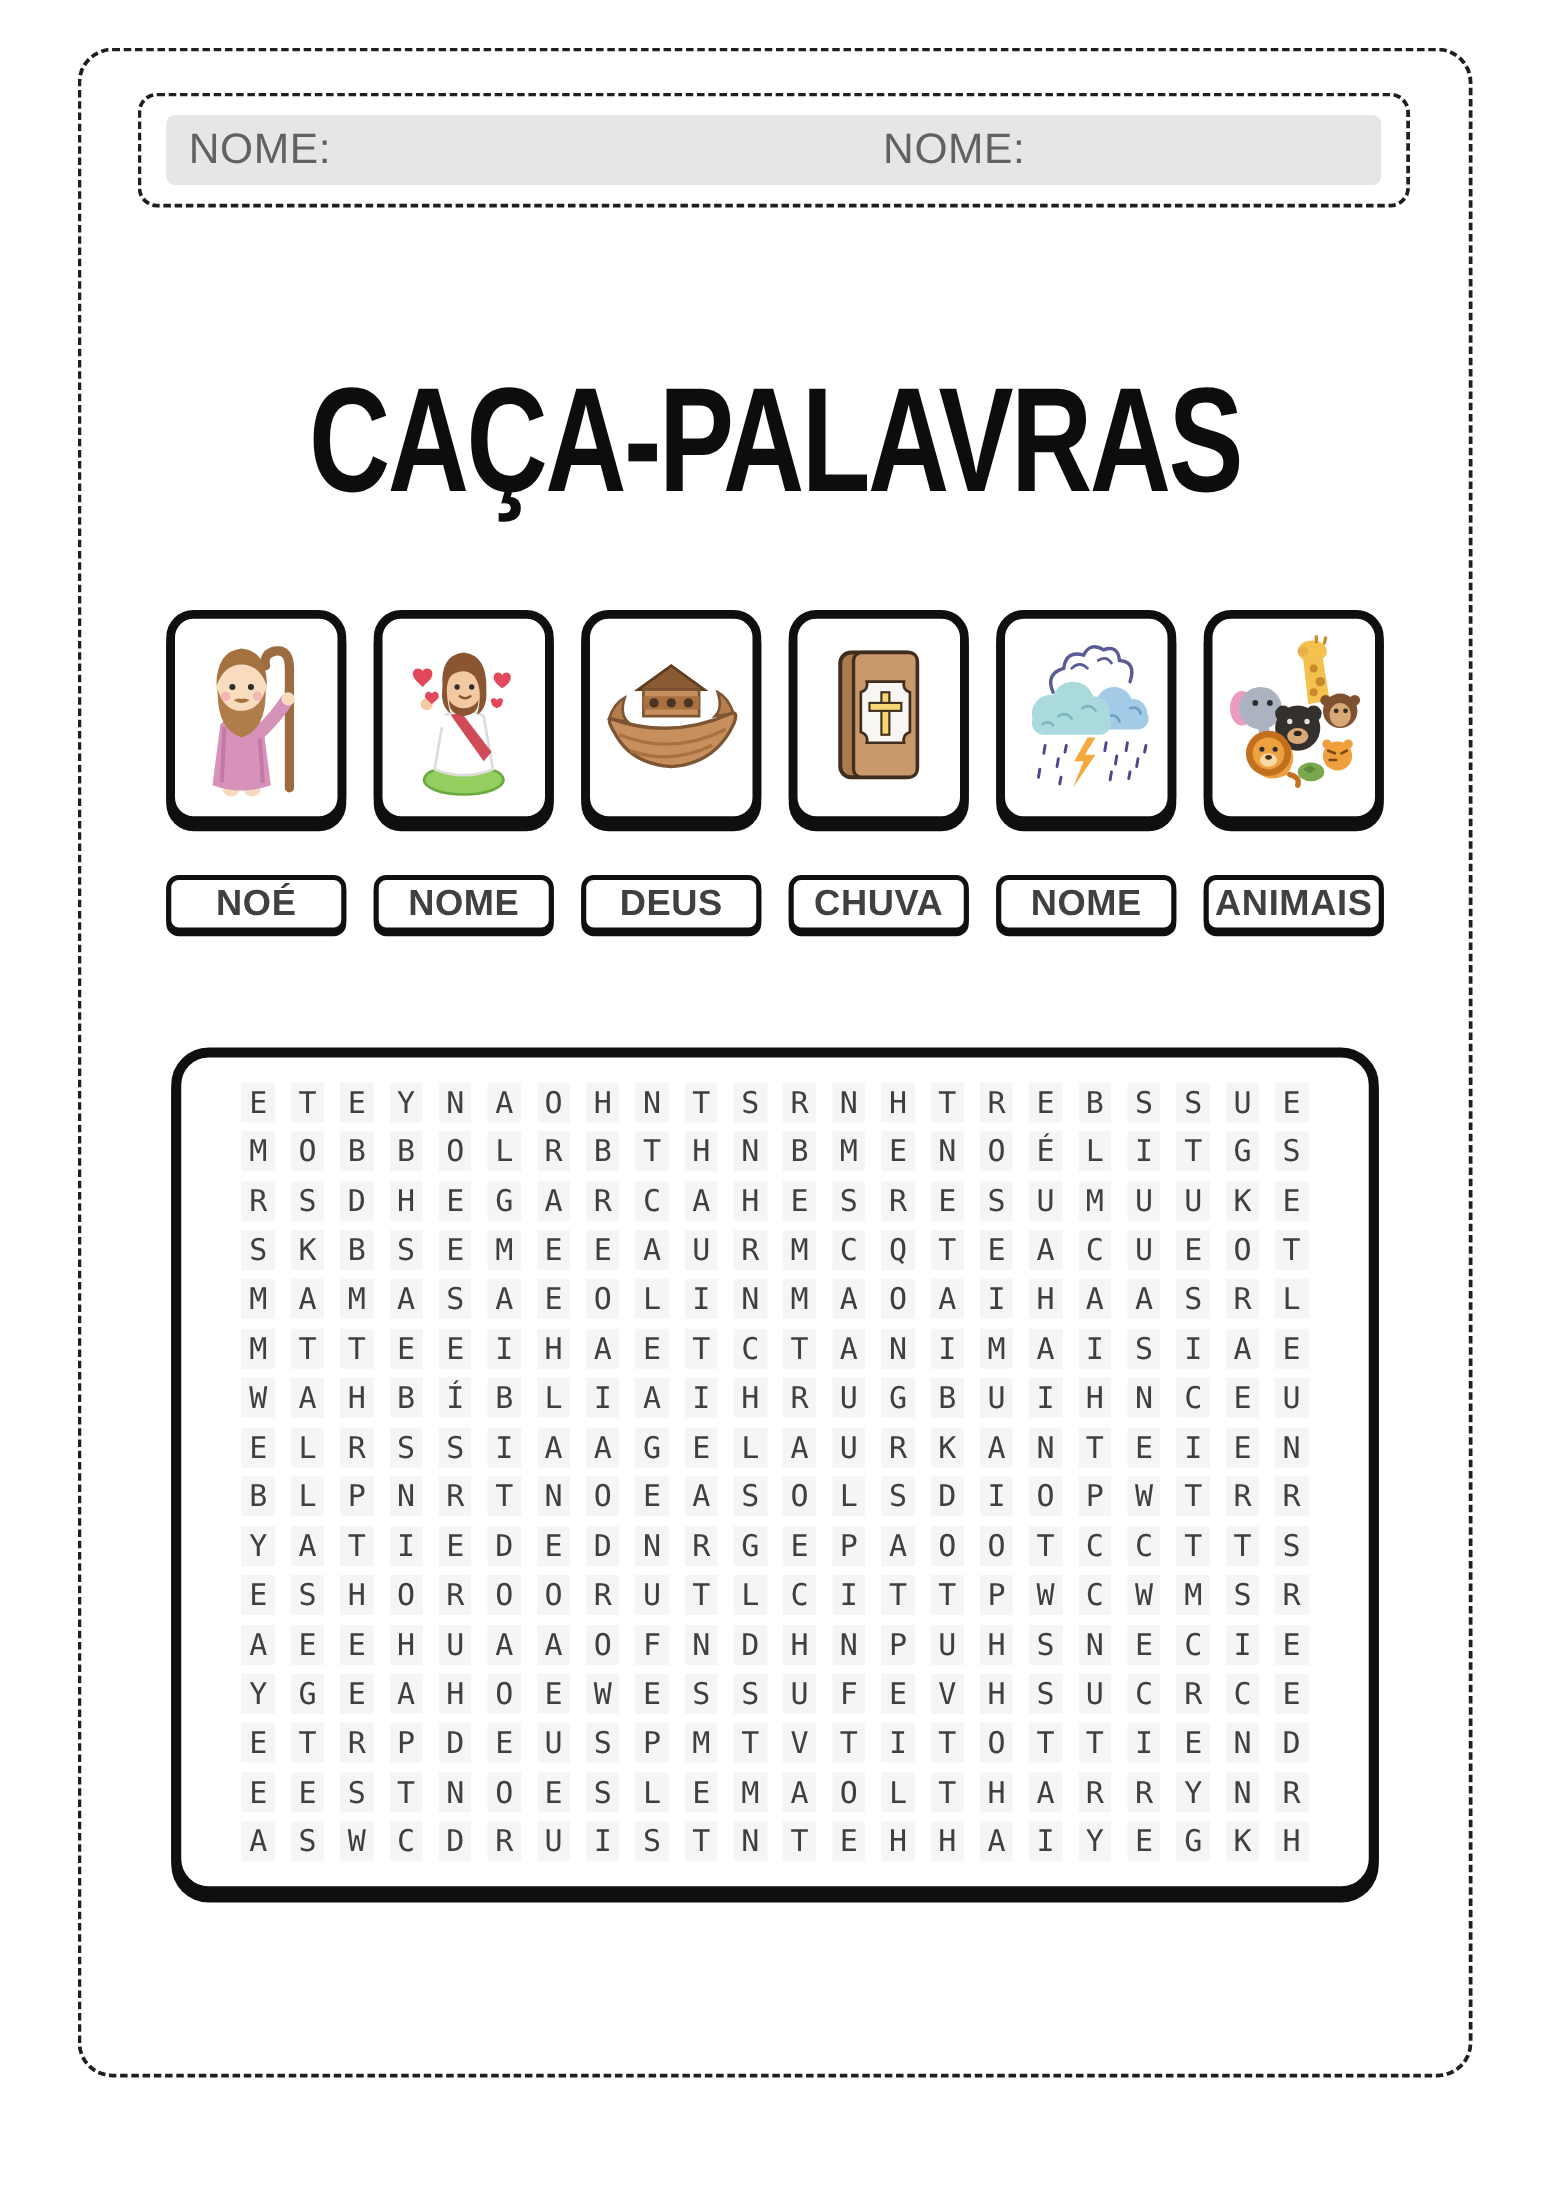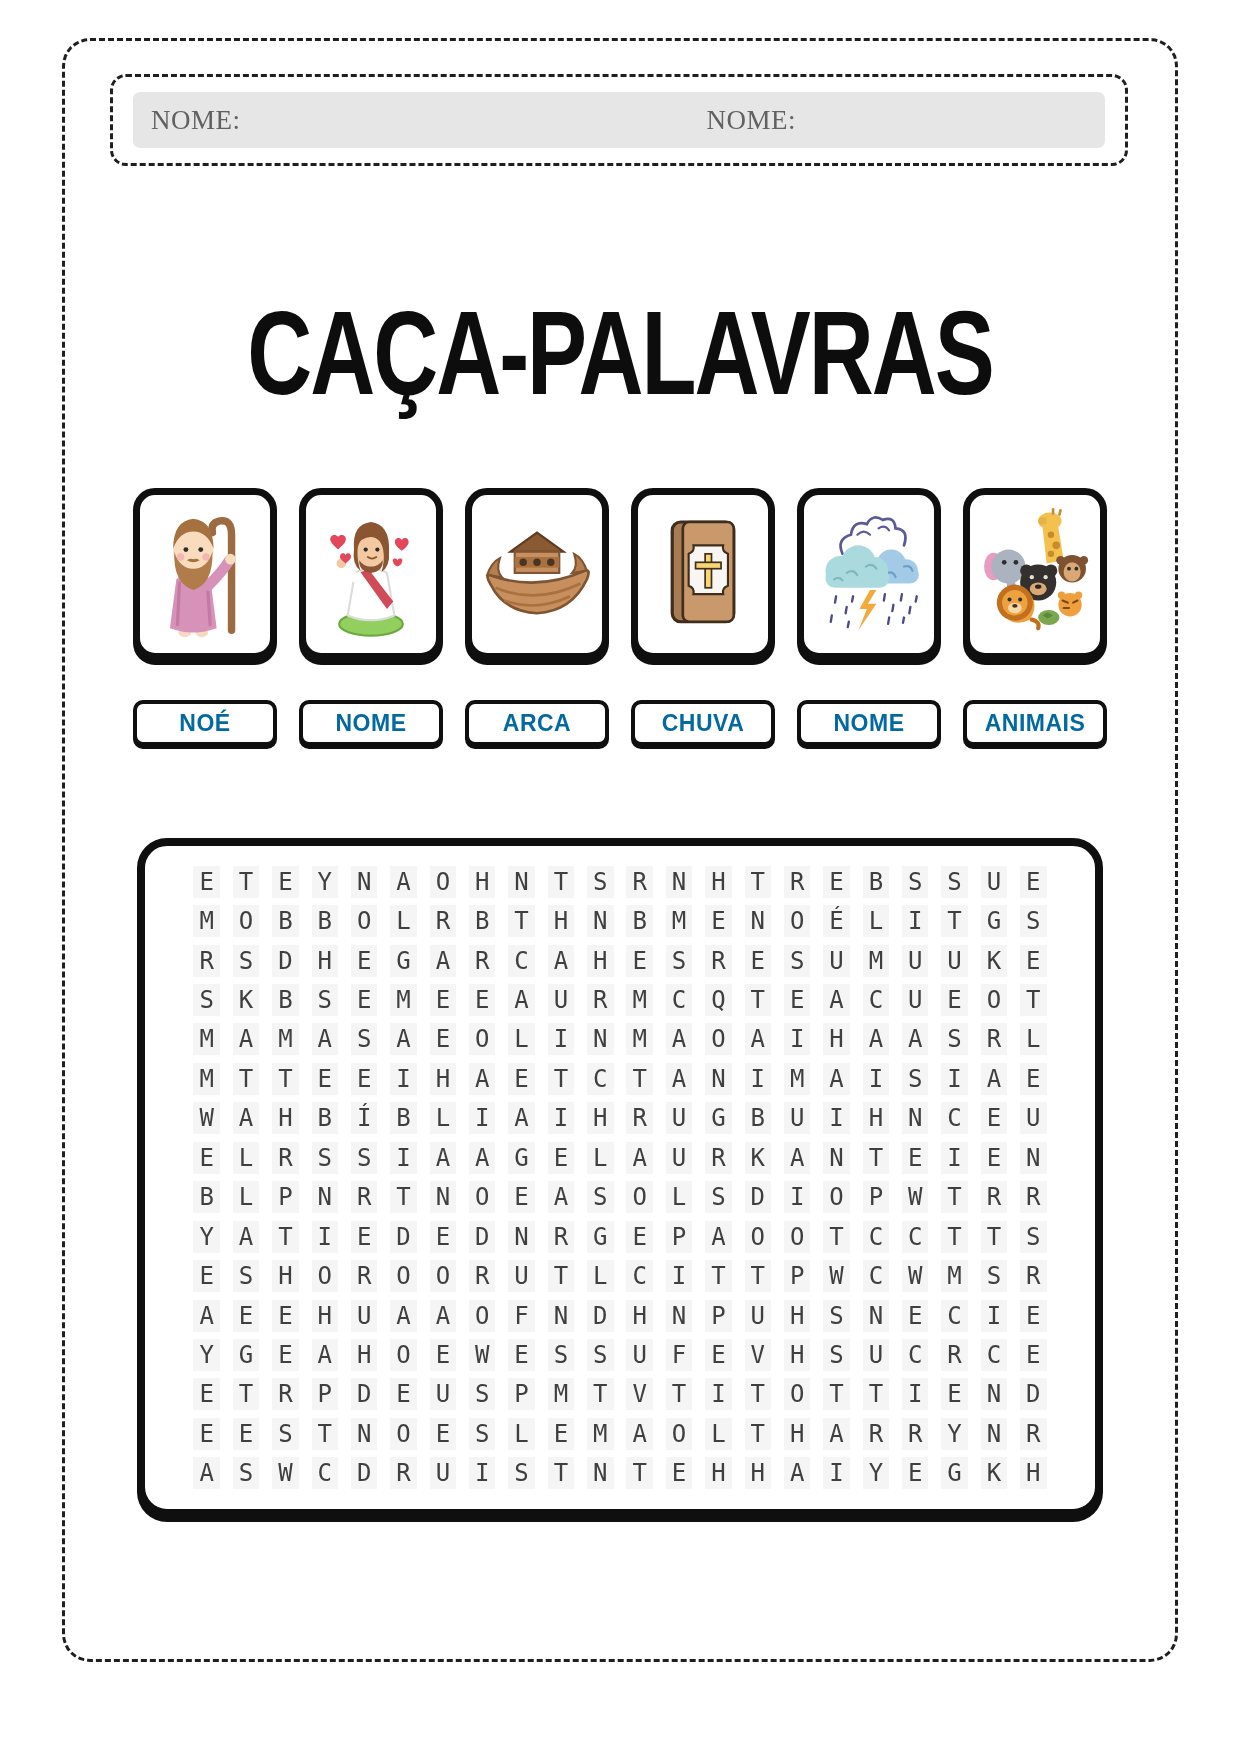--- a/index.html
+++ b/index.html
@@ -6,38 +6,38 @@
   .page{position:relative;width:1240px;height:1755px;background:#ffffff;overflow:hidden;
         font-family:"Liberation Sans",sans-serif;}
   .outer-border{position:absolute;left:62px;top:38px;width:1110px;height:1618px;
         border:3px dashed #1f1f1f;border-radius:28px;}
   
   .header-box{position:absolute;left:110px;top:74px;width:1018px;height:92px;
         border:3px dashed #1f1f1f;border-radius:16px;box-sizing:border-box;}
   .header-bar{position:absolute;left:20px;right:20px;top:15px;bottom:15px;
         background:#e6e6e6;border-radius:7px;}
   .header-bar .fld{position:absolute;top:50%;transform:translateY(-50%);
-        color:#616161;font-size:27px;letter-spacing:.5px;font-family:Liberation Serif, serif;}
+        color:#616161;font-size:34px;letter-spacing:.5px;}
   .fld-name{left:18px;}
   .fld-date{left:59%;}
   
   .title{position:absolute;left:0;right:0;top:294px;margin:0;text-align:center;
         font-size:90px;font-weight:700;letter-spacing:-2px;color:#0d0d0d;line-height:1;
         transform:scaleY(1.32);transform-origin:top center;}
   
   .cards{position:absolute;left:0;right:0;top:488px;display:flex;justify-content:center;gap:22px;}
   .card{width:144px;height:172px;box-sizing:border-box;background:#fff;
         border:7px solid #0f0f0f;border-radius:22px;box-shadow:0 5px 0 #0f0f0f;
         display:flex;align-items:center;justify-content:center;overflow:hidden;}
   
   .labels{position:absolute;left:0;right:0;top:700px;display:flex;justify-content:center;gap:22px;}
   .wlabel{width:144px;height:46px;box-sizing:border-box;background:#fff;
         border:4px solid #0f0f0f;border-radius:10px;box-shadow:0 3px 0 #0f0f0f;
         display:flex;align-items:center;justify-content:center;
-        font-size:23px;font-weight:700;letter-spacing:.5px;color:#0369a1;}
+        font-size:29px;font-weight:700;letter-spacing:.5px;color:#404040;}
   
   .gridbox{position:absolute;left:50%;transform:translateX(-50%);top:838px;
         width:966px;height:679px;box-sizing:border-box;background:#fff;
         border:8px solid #0f0f0f;border-radius:30px;box-shadow:0 5px 0 #0f0f0f;}
   .grid{position:absolute;left:42px;right:42px;top:16px;bottom:16px;
         display:grid;grid-template-columns:repeat(22,1fr);grid-template-rows:repeat(16,1fr);}
   .cell{display:flex;align-items:center;justify-content:center;}
   .tile{display:inline-block;background:#f5f5f5;padding:4px 6px;line-height:1;
         font-family:"DejaVu Sans Mono","Liberation Mono",monospace;
         font-size:24px;color:#3f3f3f;}
@@ -205,21 +205,21 @@
         <circle cx="31" cy="89" r="1.9" fill="#2d2d2d"></circle>
           <circle cx="41" cy="89" r="1.9" fill="#2d2d2d"></circle>
         <path d="M52 108 q8 2 6 8" stroke="#c26f1e" stroke-width="4" fill="none" stroke-linecap="round"></path>
       </svg>
     </div>
   </div>
 
   <div class="labels">
     <div class="wlabel">NOÉ</div>
     <div class="wlabel">NOME</div>
-    <div class="wlabel">ARCA</div>
+    <div class="wlabel">DEUS</div>
     <div class="wlabel">CHUVA</div>
     <div class="wlabel">NOME</div>
     <div class="wlabel">ANIMAIS</div>
   </div>
 
   <div class="gridbox">
     <div class="grid">
         <div class="cell">
           <span class="tile">E</span>
         </div>

